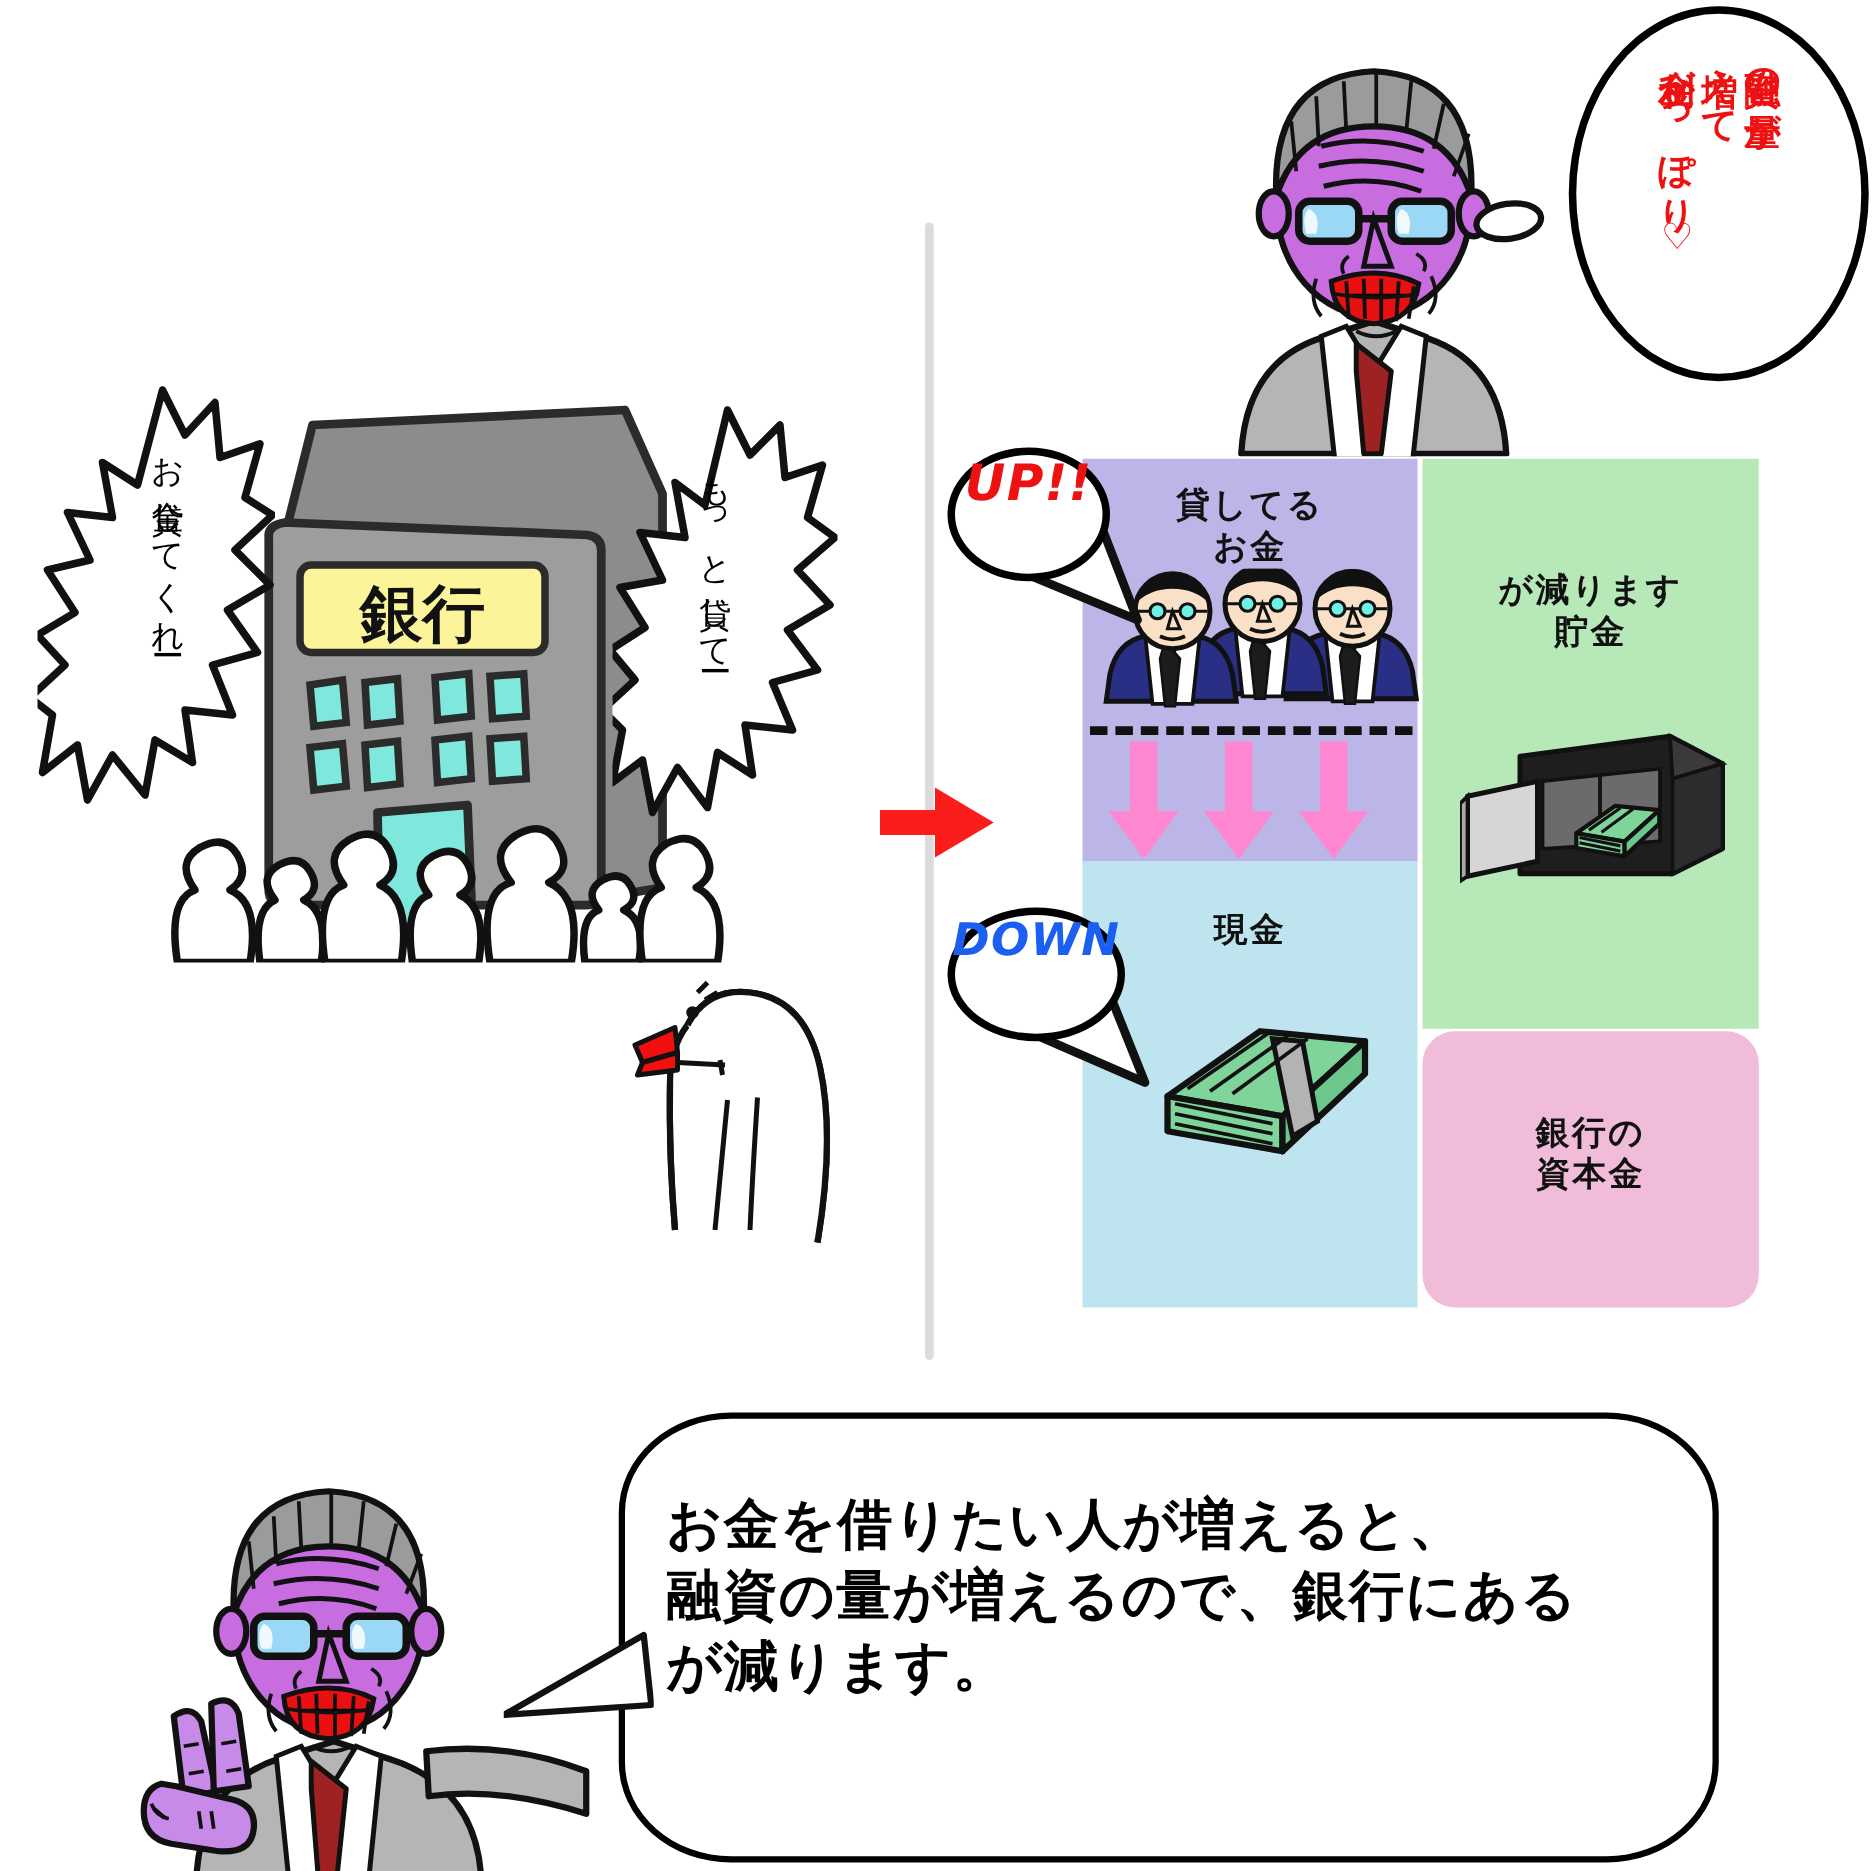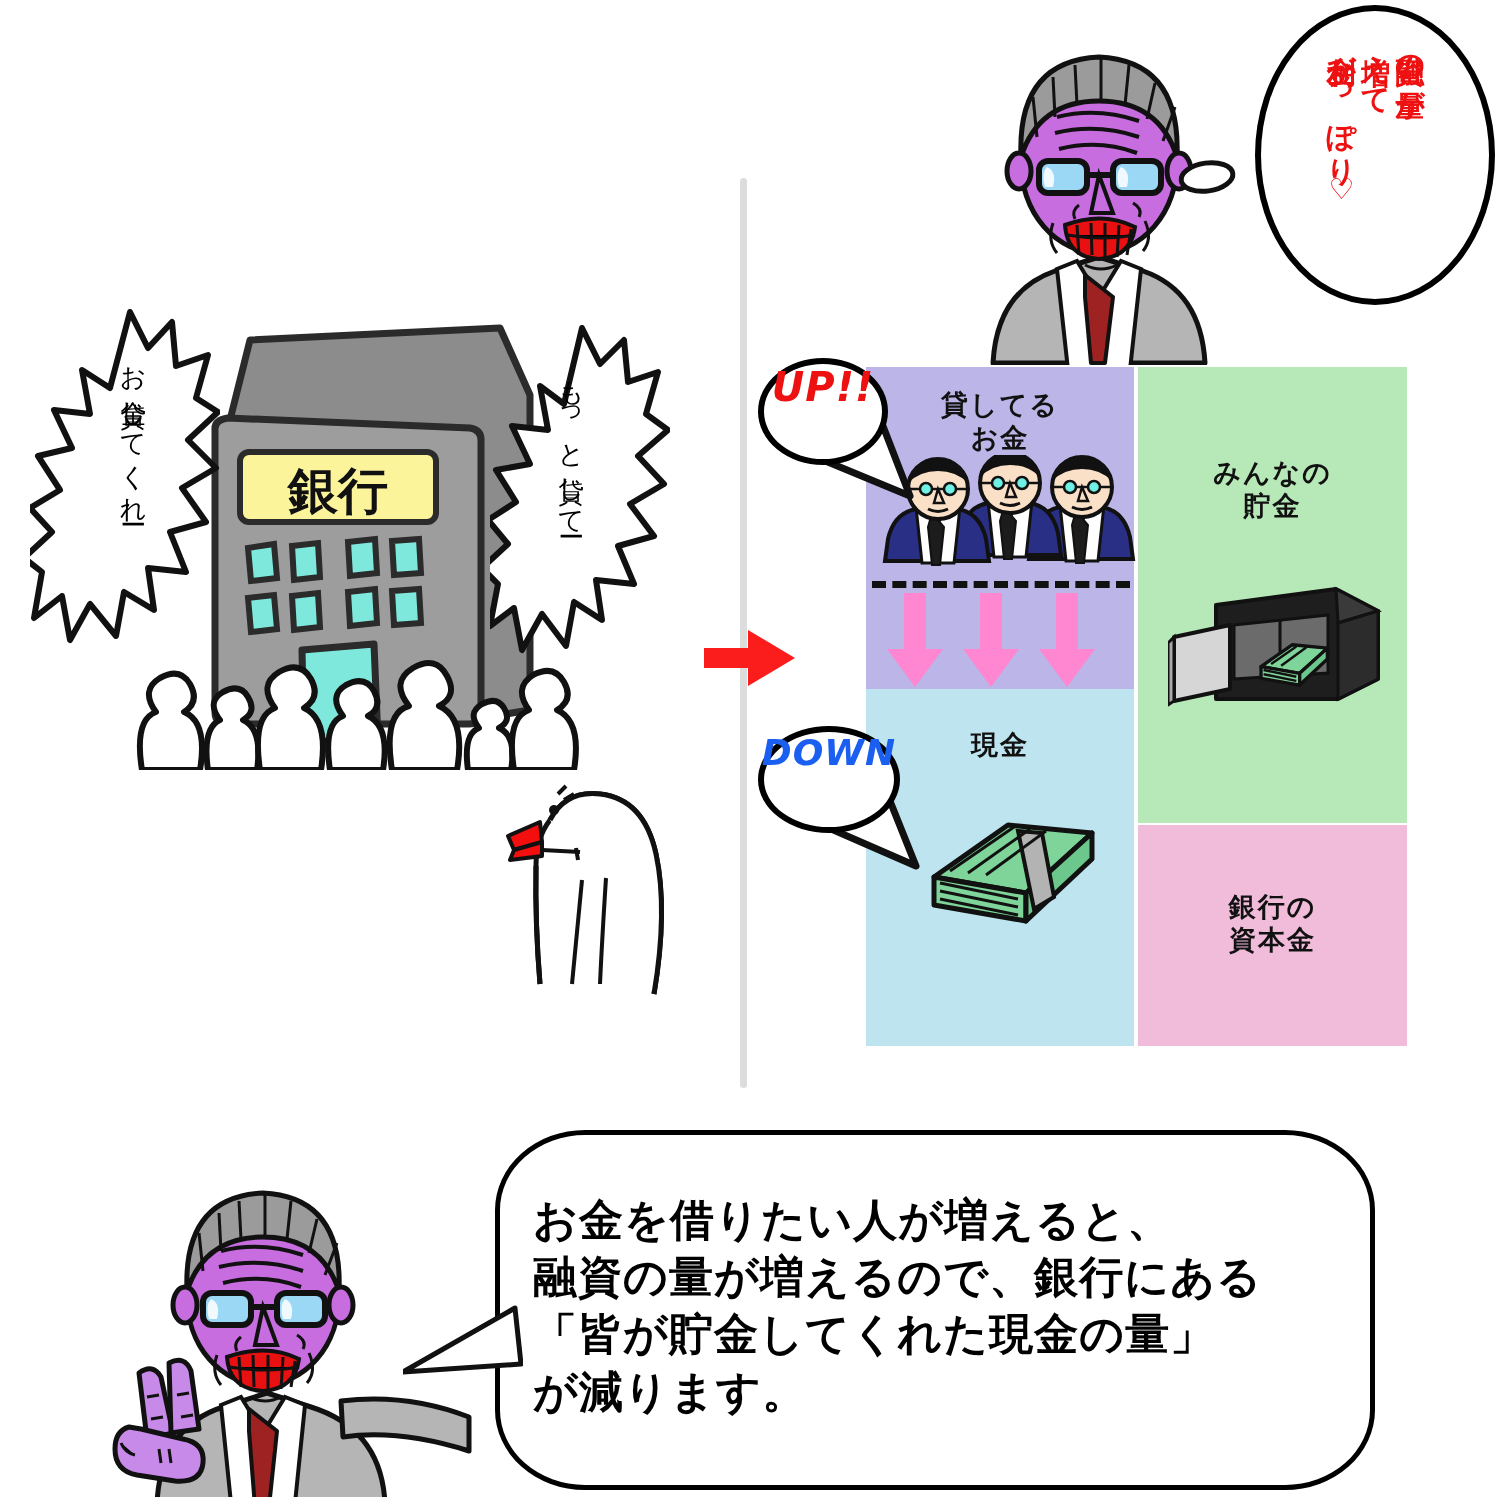--- a/index.html
+++ b/index.html
@@ -34,21 +34,21 @@
 
   
   #bird{left:490px;top:760px;width:190px;height:240px;}
 
   
   #bs{left:866px;top:367px;width:541px;height:679px;}
   .bs-block{position:absolute;}
   #blk-loans{left:0px;top:0px;width:268px;height:322px;background:#bcb5e8;}
   #blk-cash{left:0px;top:322px;width:268px;height:357px;background:#bde4ef;}
   #blk-savings{left:272px;top:0px;width:269px;height:456px;background:#b7e9b8;}
-  #blk-capital{left:272px;top:458px;width:269px;height:221px;background:#f0bcd9;}
+  #blk-capital{left:272px;top:458px;width:269px;height:221px;background:#f0bcd9;border-radius:26px;}
   .bs-label{
     position:absolute;width:100%;text-align:center;color:#111;
     font-size:27px;line-height:1.22;letter-spacing:2px;font-weight:600;
     font-family:"DejaVu Sans","Liberation Sans",sans-serif;
   }
   #lbl-loans{top:22px;}
   #lbl-cash{top:40px;}
   #lbl-savings{top:90px;}
   #lbl-capital{top:66px;}
   .dashed-line{position:absolute;left:6px;top:214px;width:258px;height:0;
@@ -271,21 +271,21 @@
       <g fill="#ff86d0">
         <path d="M38 0 l22 0 l0 56 l17 0 l-28 38 l-28 -38 l17 0 z"></path>
         <path d="M114 0 l22 0 l0 56 l17 0 l-28 38 l-28 -38 l17 0 z"></path>
         <path d="M190 0 l22 0 l0 56 l17 0 l-28 38 l-28 -38 l17 0 z"></path>
       </g>
     </svg>
   </div>
 
   <div class="bs-block" id="blk-savings">
     <div class="bs-label nosel" id="lbl-savings">
-      <div>みんなの</div>
+      <div>が減ります</div>
       <div>貯金</div>
     </div>
     <svg width="220" height="140" viewBox="0 0 220 140" style="position:absolute;left:30px;top:200px;">
 
       <path d="M48 38 L168 22 L210 44 L210 112 L170 132 L48 132 Z" fill="#1e1e1e" stroke="#111" stroke-width="4" stroke-linejoin="round"></path>
       <path d="M168 22 L210 44 L170 56 Z" fill="#3a3a3a" stroke="#111" stroke-width="3"></path>
       <path d="M170 56 L210 44 L210 112 L170 132 Z" fill="#2c2c2c" stroke="#111" stroke-width="3"></path>
 
       <path d="M66 58 L160 48 L160 106 L66 112 Z" fill="#6b6b6b" stroke="#111" stroke-width="3"></path>
       <path d="M112 52 L112 110" stroke="#111" stroke-width="3"></path>
@@ -485,16 +485,15 @@
 </div>
 
 <div class="abs" id="bubble-bottom">
   <div class="rr"></div>
   <svg width="120" height="120" viewBox="0 0 120 120" style="position:absolute;left:-92px;top:168px;">
     <path d="M112 10 L118 66 L0 74 Z" fill="#fff" stroke="#111" stroke-width="5" stroke-linejoin="round"></path>
   </svg>
   <div class="body nosel">
     <div>お金を借りたい人が増えると、</div>
     <div>融資の量が増えるので、銀行にある</div>
-    <div>「皆が貯金してくれた現金の量」</div>
     <div>が減ります。</div>
   </div>
 </div>
 
 </body></html>

